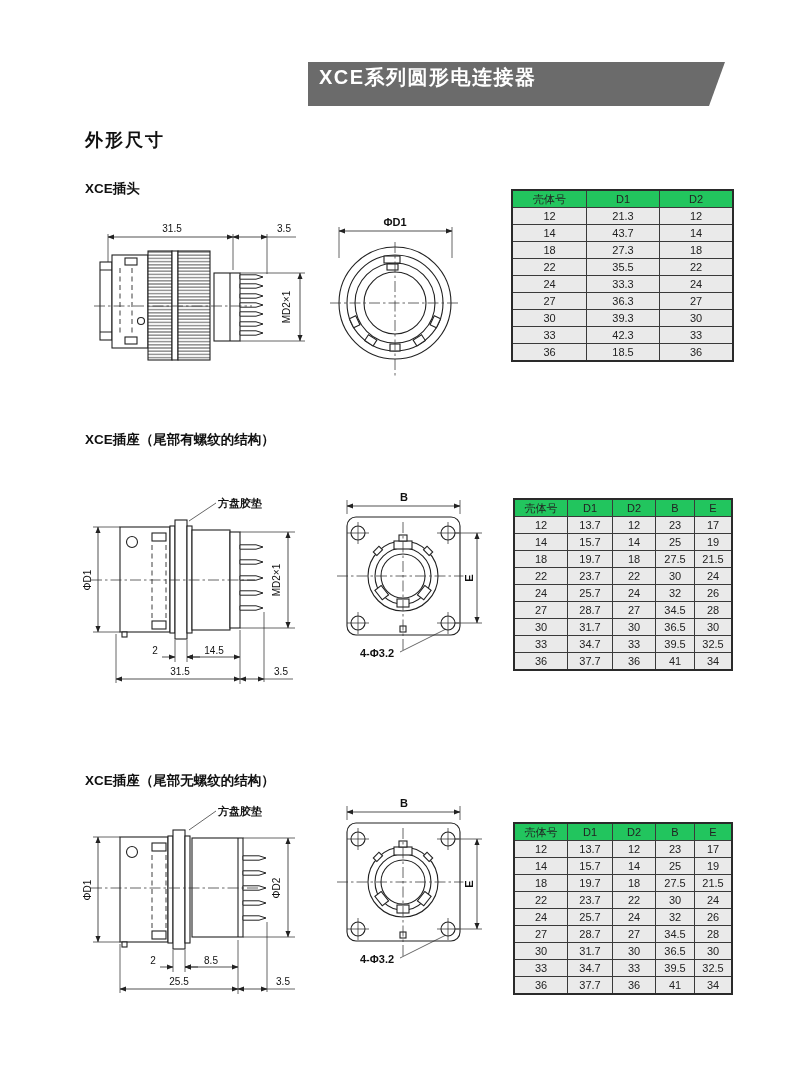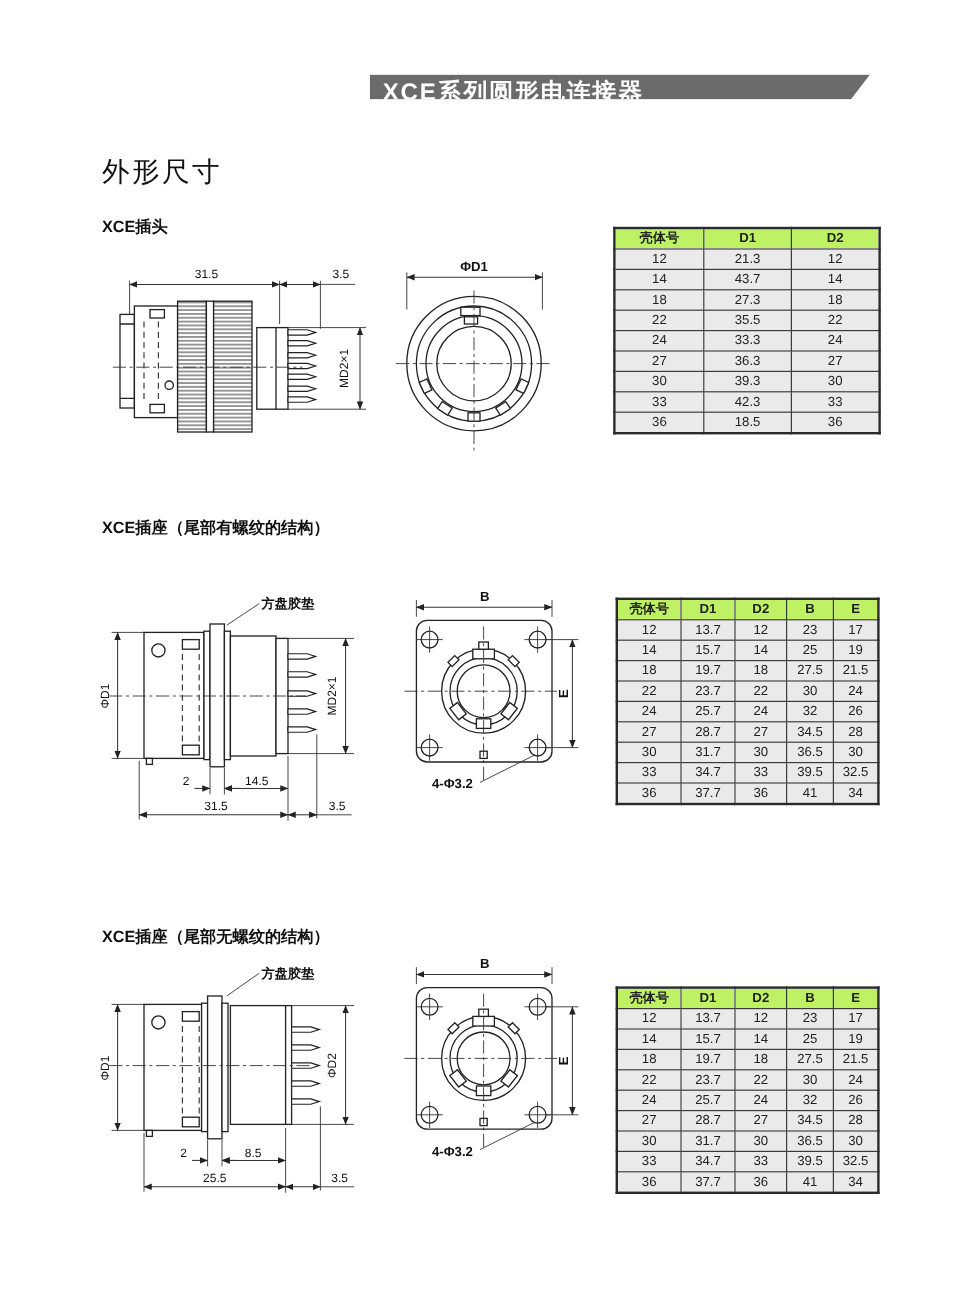--- a/index.html
+++ b/index.html
@@ -1,32 +1,32 @@
 <!DOCTYPE html>
 <html><head>
 <meta charset="utf-8">
 <style>
   html,body{margin:0;padding:0;background:#fff;}
   #page{position:relative;width:800px;height:1086px;background:#fff;overflow:hidden;
         font-family:"Liberation Sans",sans-serif;color:#111;}
   .abs{position:absolute;}
   
-  #banner{left:308px;top:62px;width:417px;height:21px;background:#6b6b6b;
+  #banner{left:308px;top:62px;width:417px;height:44px;background:#6b6b6b;
           clip-path:polygon(0 0,100% 0,calc(100% - 16px) 100%,0 100%);
           color:#fff;font-size:20px;font-weight:bold;line-height:31px;
           padding-left:11px;letter-spacing:1.5px;box-sizing:border-box;}
   
-  .h-big{font-size:23px;font-weight:normal;letter-spacing:2px;}
+  .h-big{font-size:18px;font-weight:bold;letter-spacing:2px;}
   .h-sec{font-size:13.5px;font-weight:bold;text-align:center;}
   
   table.dims{border-collapse:collapse;table-layout:fixed;border:2px solid #2a2a2a;
              font-size:11px;color:#222;text-align:center;}
   table.dims th,table.dims td{border:1px solid #3a3a3a;padding:0;height:16px;line-height:16px;
              overflow:hidden;white-space:nowrap;}
-  table.dims th{background:#bef264;font-weight:bold;}
+  table.dims th{background:#22c55e;font-weight:normal;}
   table.dims td{background:#eaeaea;}
   table.t3{width:217px;}
   table.t3 th:nth-child(1){width:73px} table.t3 th:nth-child(2){width:72px} table.t3 th:nth-child(3){width:72px}
   table.t5{width:212px;}
   table.t5 th:nth-child(1){width:52px} table.t5 th:nth-child(2){width:44px}
   table.t5 th:nth-child(3){width:42px} table.t5 th:nth-child(4){width:38px} table.t5 th:nth-child(5){width:36px}
   
   svg{overflow:visible;}
   svg text{font-family:"Liberation Sans",sans-serif;font-size:10px;fill:#111;}
   .btxt{font-size:11px;font-weight:bold;}

